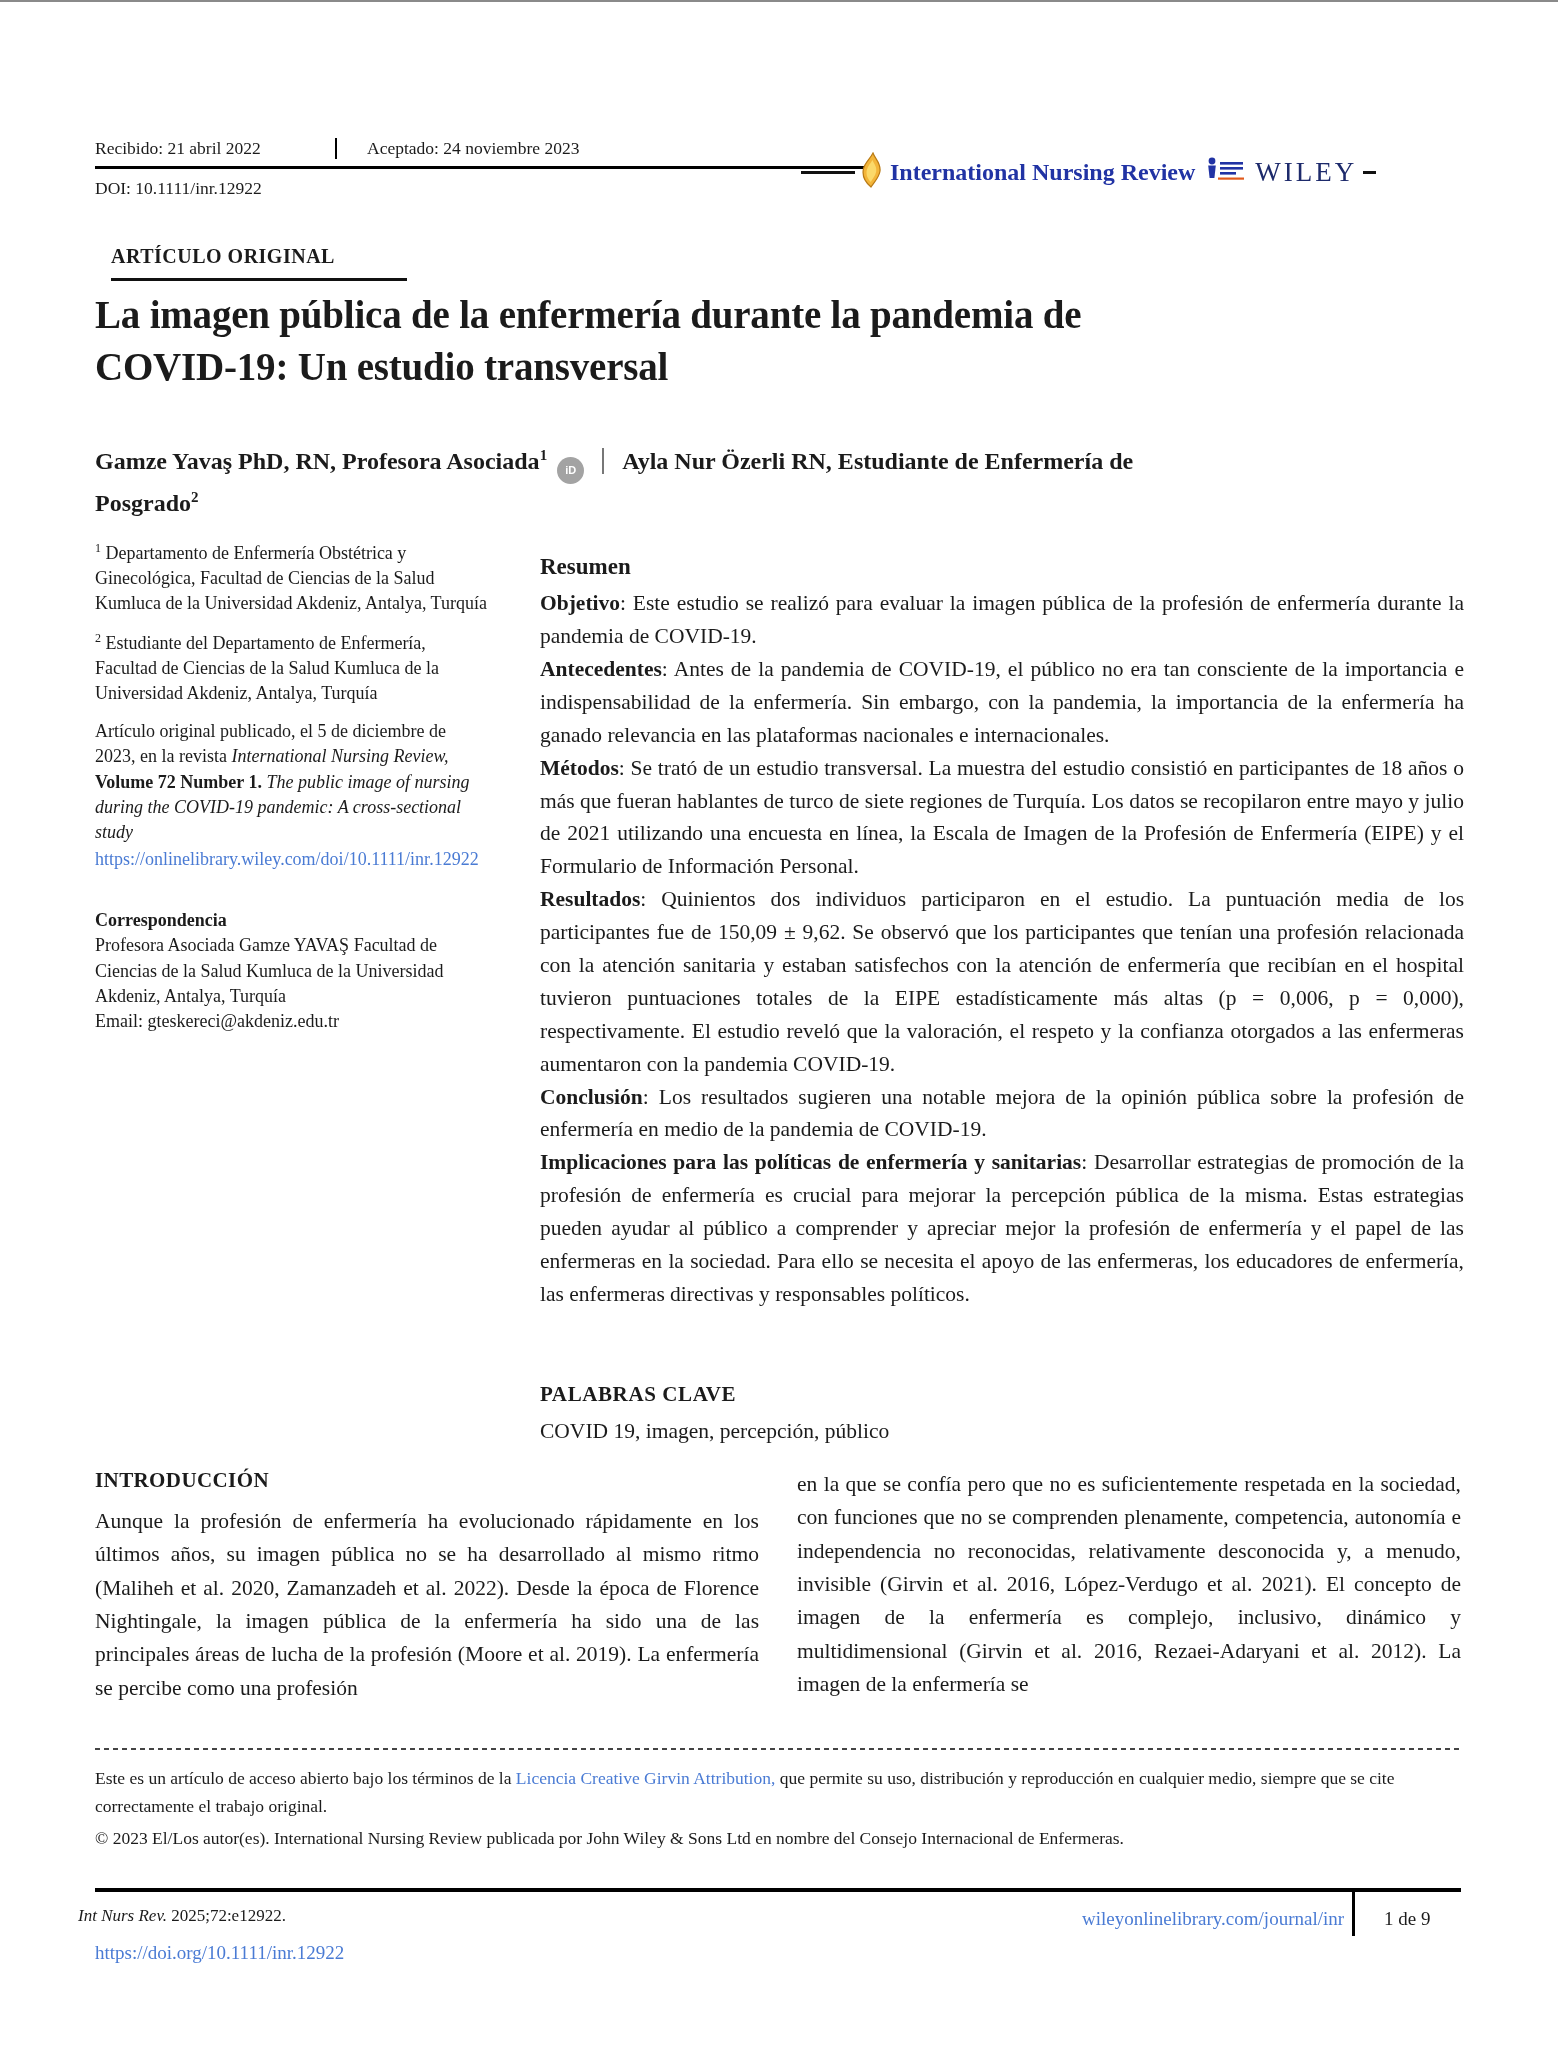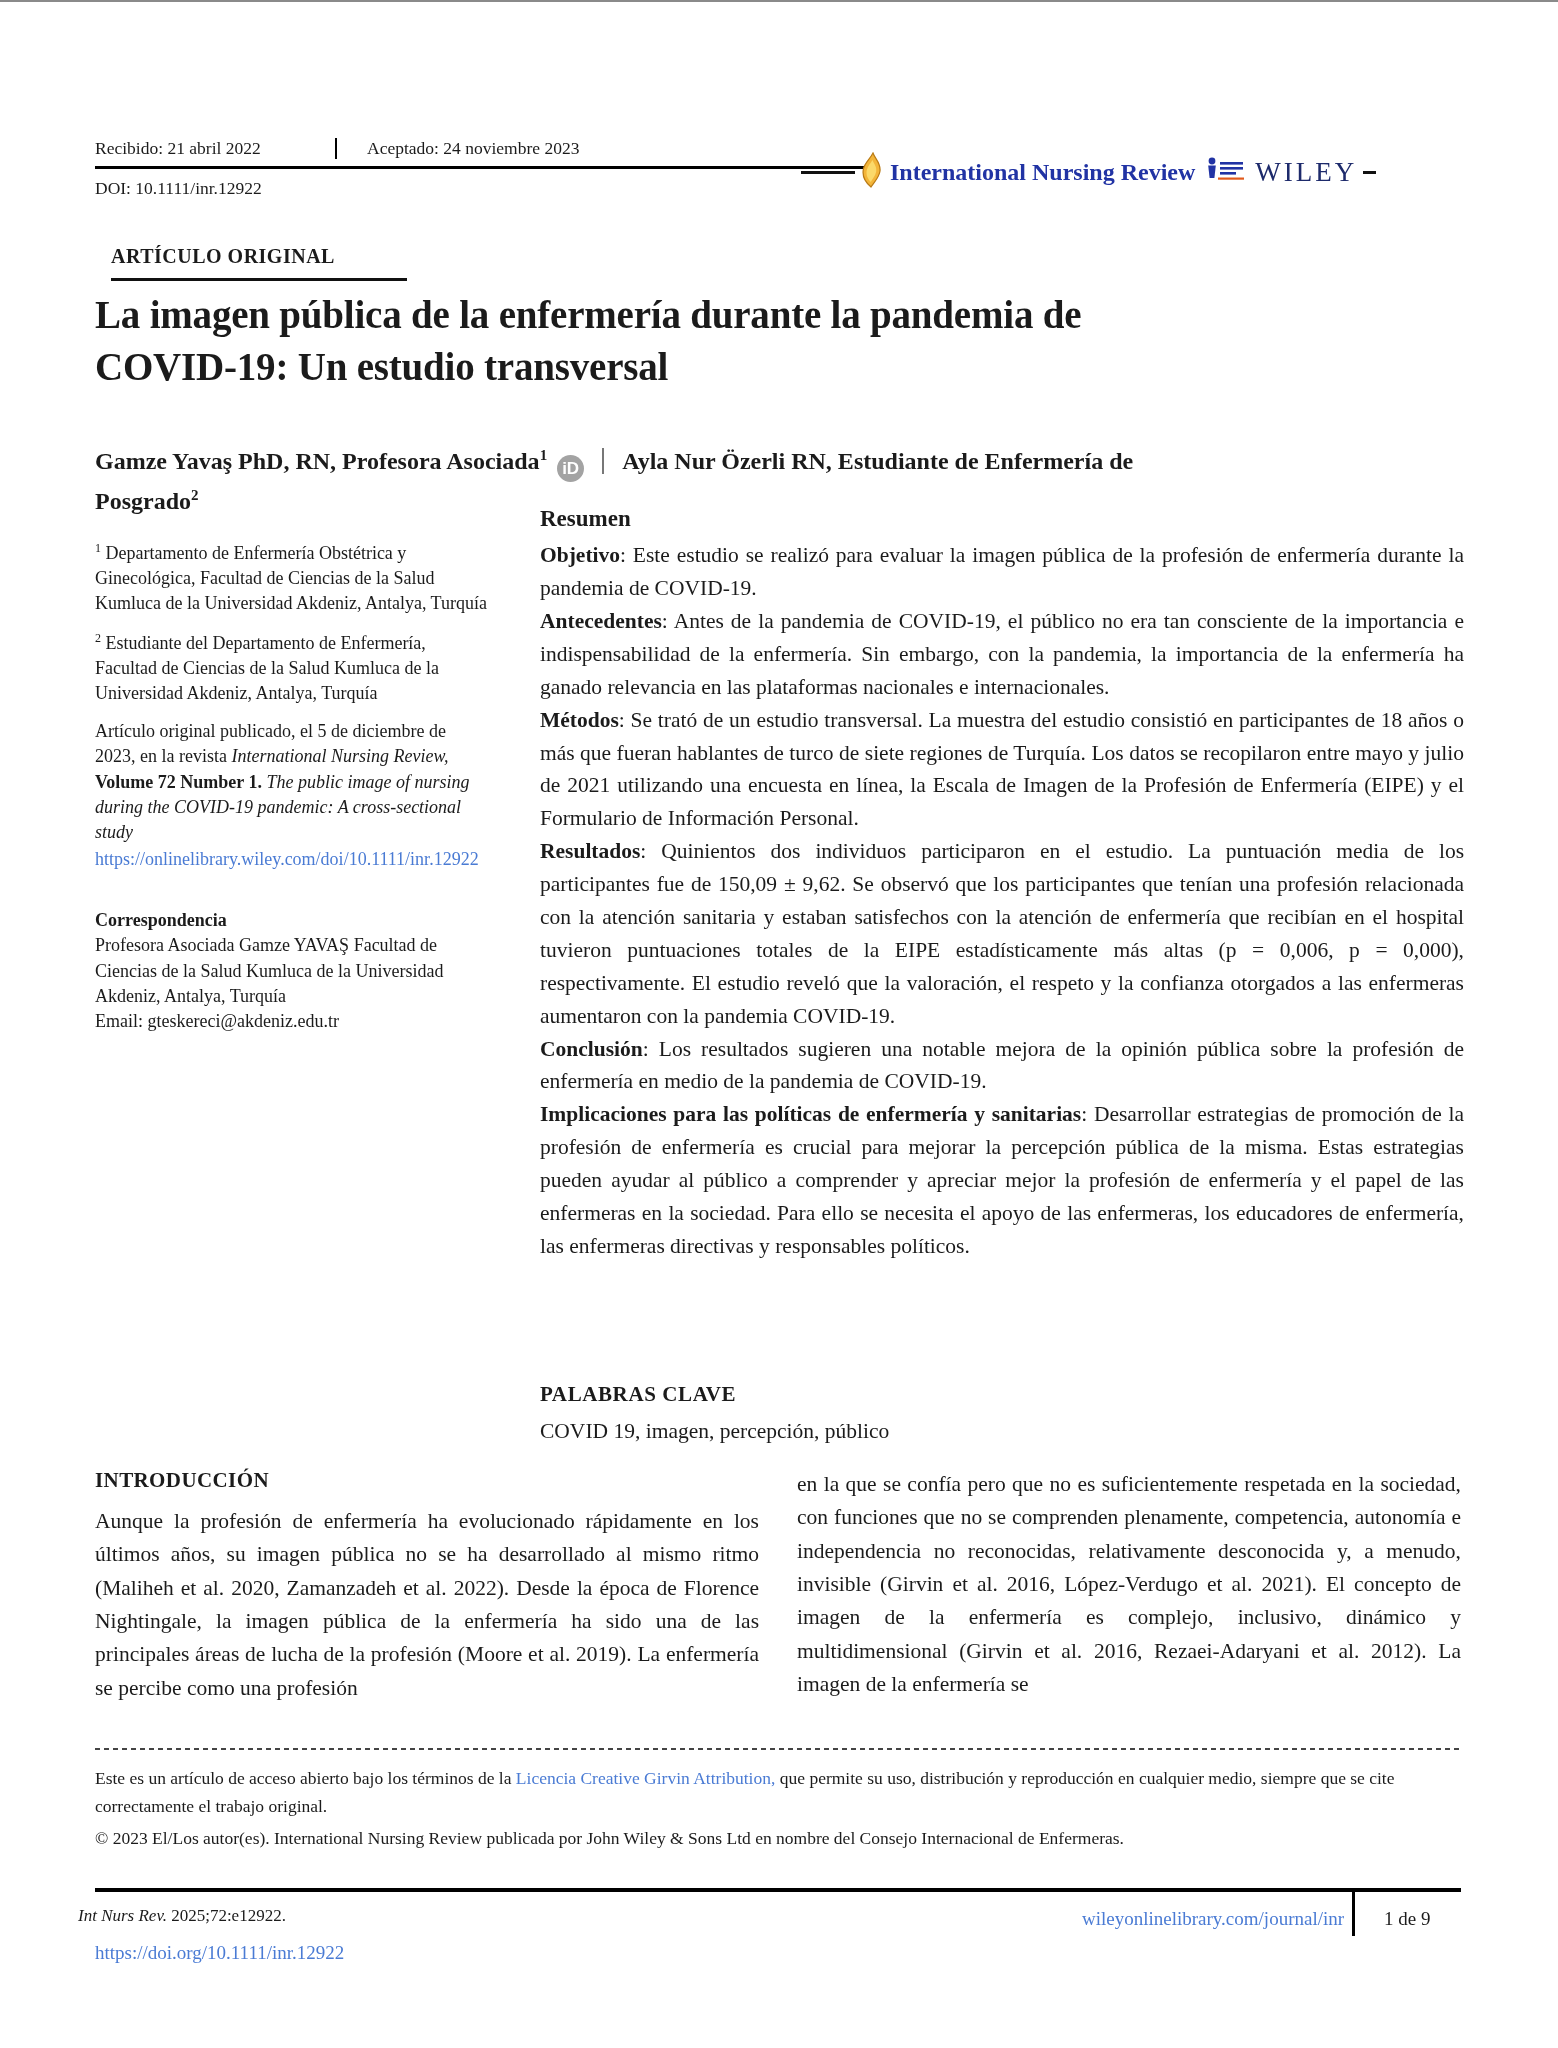--- a/index.html
+++ b/index.html
@@ -30,37 +30,37 @@
   .logo-taildash { width:13px; height:3px; background:#111; margin-left:6px; flex:0 0 auto; }
 
   
   .article-type { left:111px; top:243px; font-size:20px; font-weight:bold; letter-spacing:0.5px;
                   padding:0 72px 10px 0; border-bottom:3px solid #111; }
   .title { left:95px; top:287px; width:1065px; font-size:39px; font-weight:bold; line-height:1.34; letter-spacing:-0.2px; }
   .authors { left:95px; top:440px; width:1065px; font-size:24px; font-weight:bold; line-height:1.6; }
   .authors sup { font-size:15px; }
   .orcid { display:inline-flex; align-items:center; justify-content:center;
            width:27px; height:27px; border-radius:50%; background:#a3a3a3; color:#fff;
-           font-size:17px; font-weight:bold; margin:0 12px 0 10px; vertical-align:-5px;
+           font-size:11px; font-weight:bold; margin:0 12px 0 10px; vertical-align:-5px;
            font-family:"Liberation Sans",sans-serif; }
   .author-sep { display:inline-block; border-left:2px solid #777; height:26px; margin:0 18px 0 6px; vertical-align:-5px; }
 
   
   .sidebar { left:95px; top:538px; width:394px; font-size:18px; line-height:1.4; }
   .sidebar p { margin-bottom:13px; }
   .sidebar sup { font-size:12px; }
   .pub-note { margin-bottom:2px !important; }
   .pub-note .it { font-style:italic; }
   .pub-note .bd { font-weight:bold; }
   .sidebar a { color:#4a7bd4; text-decoration:none; word-break:break-all; }
   .corr-label { font-weight:bold; margin:36px 0 0 0 !important; }
   .corr-text { margin-bottom:0 !important; }
 
   
-  .abstract { left:540px; top:499px; width:924px; font-size:21.5px; line-height:1.53; text-align:justify; }
+  .abstract { left:540px; top:547px; width:924px; font-size:21.5px; line-height:1.53; text-align:justify; }
   .abstract h2 { font-size:23px; font-weight:bold; text-align:left; margin-bottom:3px; }
   .abstract p { margin:0; }
   .abstract .sec-label { font-weight:bold; }
 
   .keywords { left:540px; top:1380px; width:924px; }
   .keywords h3 { font-size:21px; font-weight:bold; letter-spacing:0.6px; margin-bottom:12px; }
   .keywords .kw { font-size:21.5px; }
 
   
   .intro-heading { left:95px; top:1466px; font-size:21px; font-weight:bold; letter-spacing:0.4px; }

